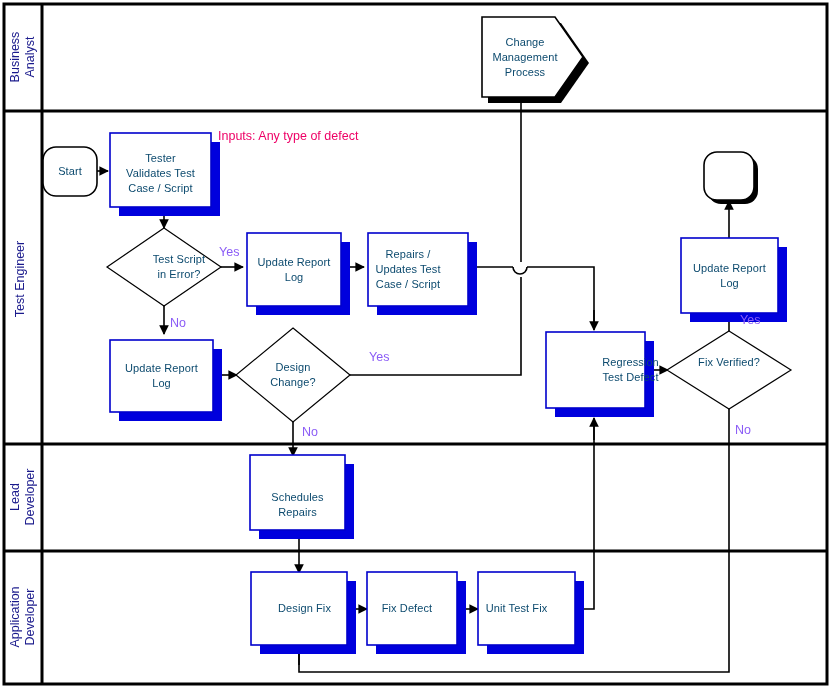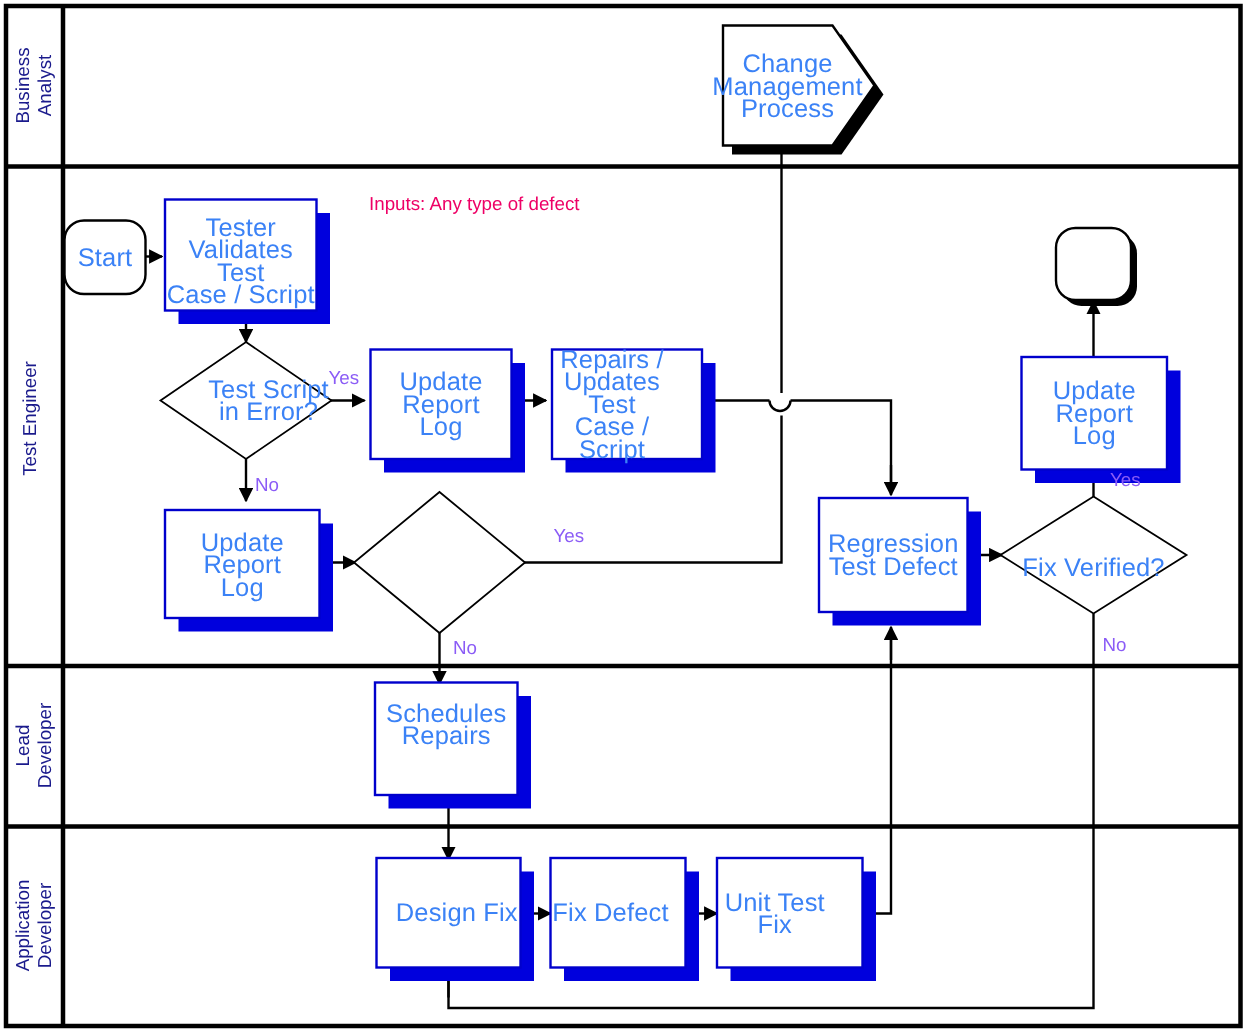--- a/index.html
+++ b/index.html
@@ -11,22 +11,22 @@
     background:#ffffff;
     overflow:hidden;
   }
   #svgroot{position:absolute;left:0;top:0;width:831px;height:688px;}
 
   
   .nodelabel{
     position:absolute;
     display:flex;align-items:center;justify-content:center;
     text-align:center;
-    color:#3b82f6;
-    font-size:17px;
+    color:#0c4a6e;
+    font-size:11px;
     line-height:15px;
     letter-spacing:0.1px;
     pointer-events:none;
     white-space:pre-line;
   }
   .lanelabel{
     position:absolute;
     color:#1a1a8c;
     font-size:12.5px;
     line-height:15px;
@@ -243,46 +243,48 @@
   <div class="nodelabel" style="left:247px;top:233px;width:94px;height:73px;">Update Report
 Log</div>
 
   <div class="nodelabel" style="left:368px;top:233px;width:80px;height:73px;border-radius:13px;">Repairs /
 Updates Test
 Case / Script</div>
 
   <div class="nodelabel" style="left:110px;top:340px;width:103px;height:72px;">Update Report
 Log</div>
 
-
-  <div class="nodelabel" style="left:546px;top:332px;width:99px;height:76px;">Regression
+  <div class="nodelabel" style="left:237px;top:346px;width:112px;height:58px;">Design
+Change?</div>
+
+  <div class="nodelabel" style="left:546px;top:332px;width:99px;height:76px;padding-left:35px;">Regression
 Test Defect</div>
 
-  <div class="nodelabel" style="left:667px;top:364px;width:124px;height:28px;">Fix Verified?</div>
+  <div class="nodelabel" style="left:667px;top:348px;width:124px;height:28px;">Fix Verified?</div>
 
   <div class="nodelabel" style="left:681px;top:238px;width:97px;height:75px;">Update Report
 Log</div>
 
 
-  <div class="nodelabel" style="left:250px;top:445px;width:95px;height:75px;">Schedules
+  <div class="nodelabel" style="left:250px;top:467px;width:95px;height:75px;">Schedules
 Repairs</div>
 
   <div class="nodelabel" style="left:251px;top:572px;width:107px;height:73px;">Design Fix</div>
 
   <div class="nodelabel" style="left:367px;top:572px;width:80px;height:73px;text-align:right;">Fix Defect</div>
 
   <div class="nodelabel" style="left:478px;top:572px;width:77px;height:73px;">Unit Test Fix</div>
 
   <div class="edgelabel" style="left:219px;top:245px;">Yes</div>
 
   <div class="edgelabel" style="left:170px;top:316px;">No</div>
 
   <div class="edgelabel" style="left:369px;top:350px;">Yes</div>
 
   <div class="edgelabel" style="left:302px;top:425px;">No</div>
 
   <div class="edgelabel" style="left:740px;top:313px;">Yes</div>
 
   <div class="edgelabel" style="left:735px;top:423px;">No</div>
 
-  <div class="note" style="left:218px;top:129px;margin-left:28px;">Inputs: Any type of defect</div>
+  <div class="note" style="left:218px;top:129px;">Inputs: Any type of defect</div>
 
 </div>
 
 </body></html>

